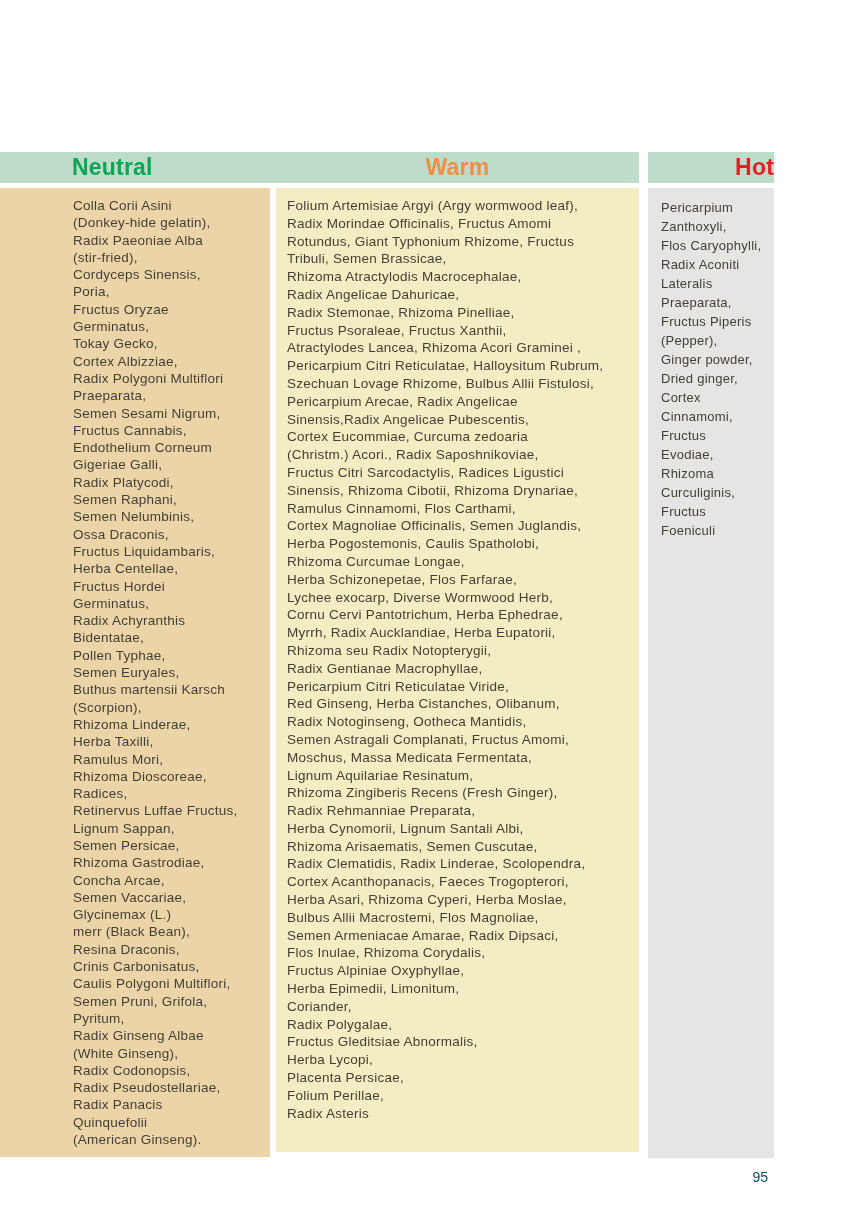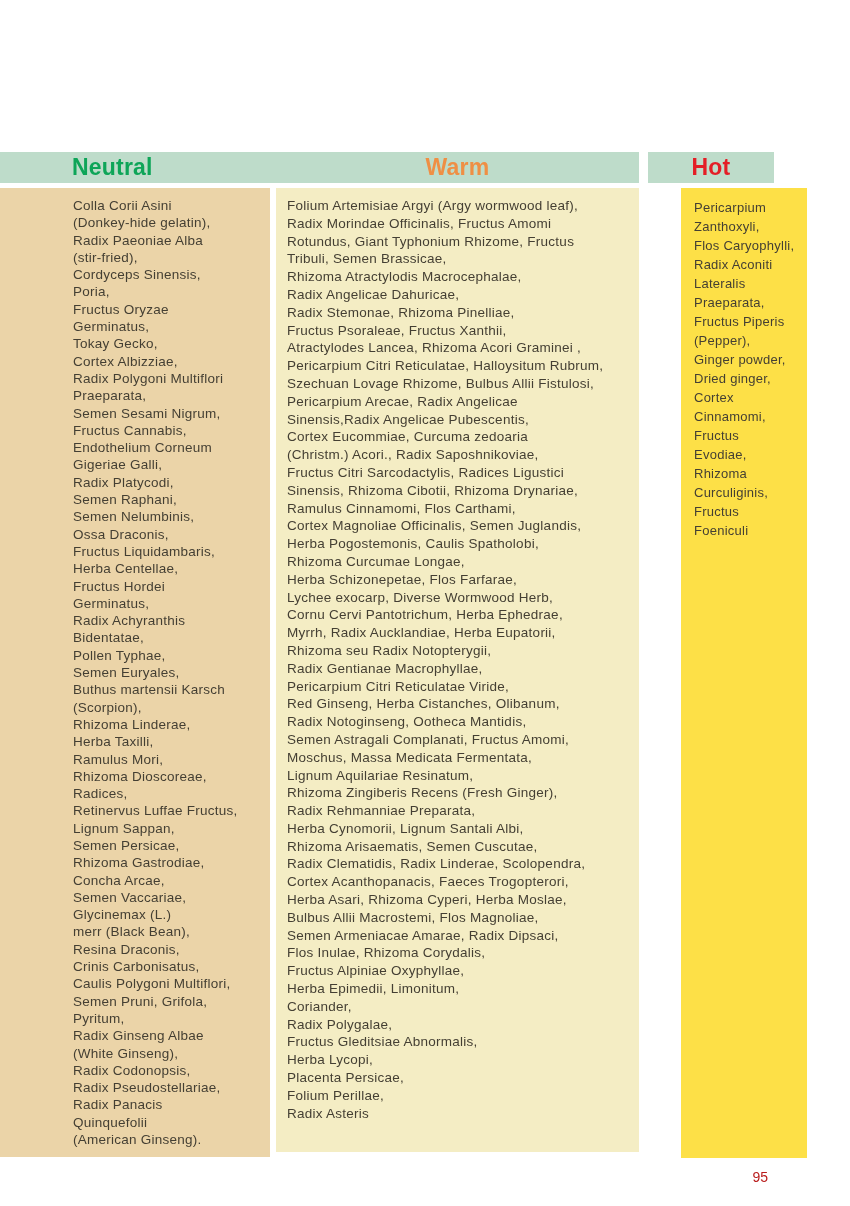--- a/index.html
+++ b/index.html
@@ -27,24 +27,24 @@
   }
   .colbody .line{white-space:nowrap;}
   #body-neutral{left:0;width:270px;height:969px;padding:9px 0 0 73px;}
   #body-neutral .line{line-height:17.3px;}
   #body-warm{left:276px;width:363px;height:964px;padding:9px 0 0 11px;}
   #body-warm .line{line-height:17.8px;}
   #body-hot{left:648px;width:126px;height:970px;padding:10px 0 0 13px;font-size:13px;}
   #body-hot .line{line-height:19px;}
   #hdr-neutral{left:0;width:320px;align-items:center;}
   #hdr-warm{left:276px;width:363px;}
-  #hdr-hot{left:648px;width:126px;}
+  #hdr-hot{left:648px;width:126px;justify-content:flex-end;}
   #page-number{
     position:absolute;top:1169px;left:720px;width:48px;
-    text-align:right;font-size:14px;color:#b91c1c;
+    text-align:right;font-size:14px;color:#0c4a6e;
   }
 </style>
 </head>
 <body>
 
 <div id="page">
 
   <div id="hdr-neutral" class="hdr left-align" style="background-color: rgb(190, 220, 202);">
     <span style="color: rgb(14, 165, 88);">Neutral</span>
   </div>
@@ -163,21 +163,21 @@
       <div class="line">Herba Epimedii, Limonitum,</div>
       <div class="line">Coriander,</div>
       <div class="line">Radix Polygalae,</div>
       <div class="line">Fructus Gleditsiae Abnormalis,</div>
       <div class="line">Herba Lycopi,</div>
       <div class="line">Placenta Persicae,</div>
       <div class="line">Folium Perillae,</div>
       <div class="line">Radix Asteris</div>
     </div>
 
-  <div id="body-hot" class="colbody" style="background-color: #fde047; margin-left: 33px;">
+  <div id="body-hot" class="colbody" style="background-color: #e5e5e5;">
       <div class="line">Pericarpium</div>
       <div class="line">Zanthoxyli,</div>
       <div class="line">Flos Caryophylli,</div>
       <div class="line">Radix Aconiti</div>
       <div class="line">Lateralis</div>
       <div class="line">Praeparata,</div>
       <div class="line">Fructus Piperis</div>
       <div class="line">(Pepper),</div>
       <div class="line">Ginger powder,</div>
       <div class="line">Dried ginger,</div>

